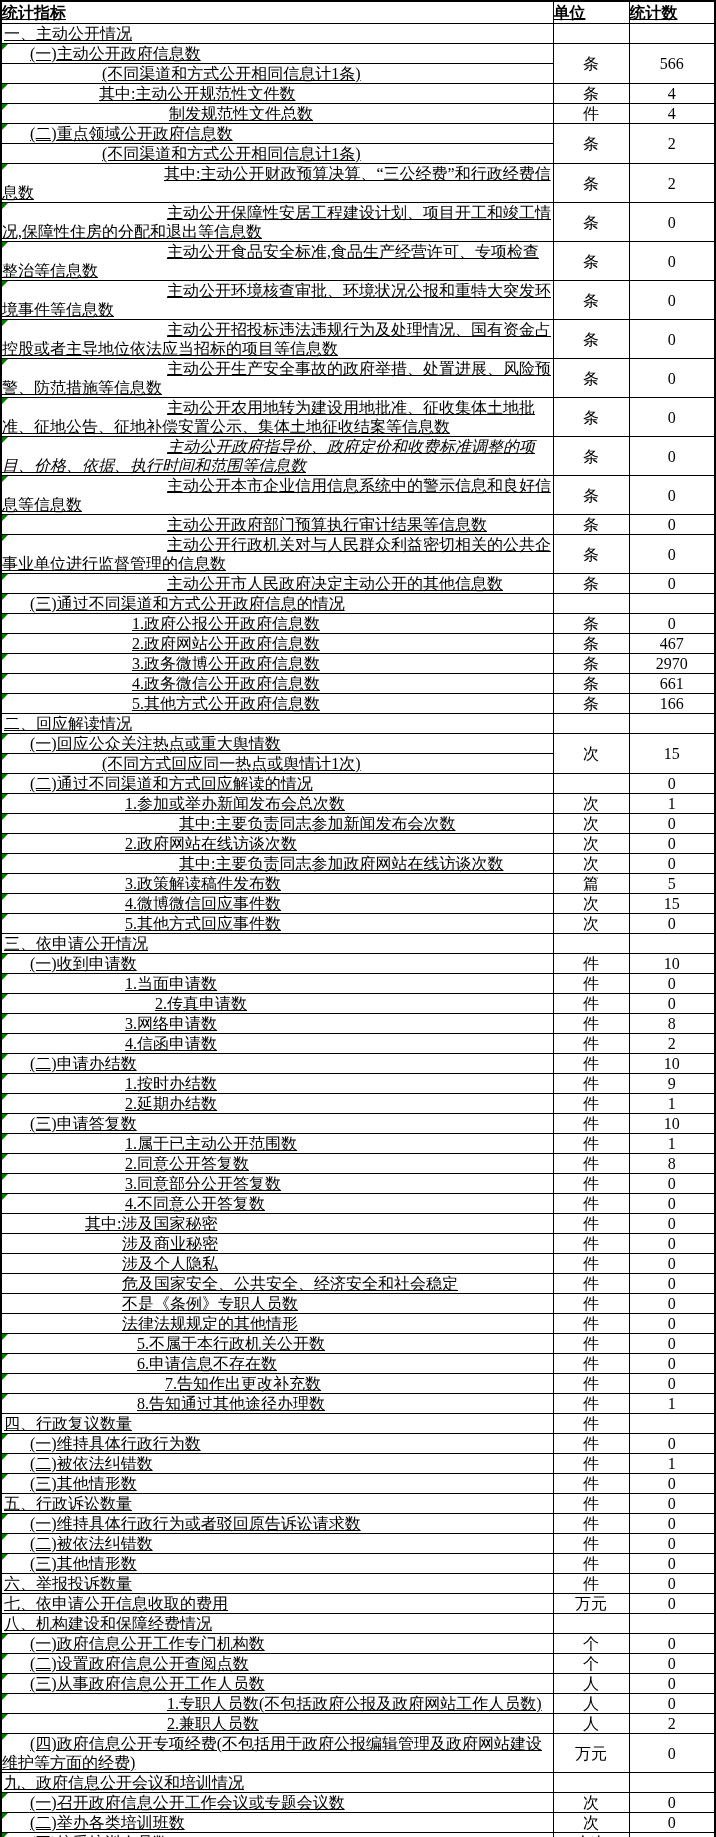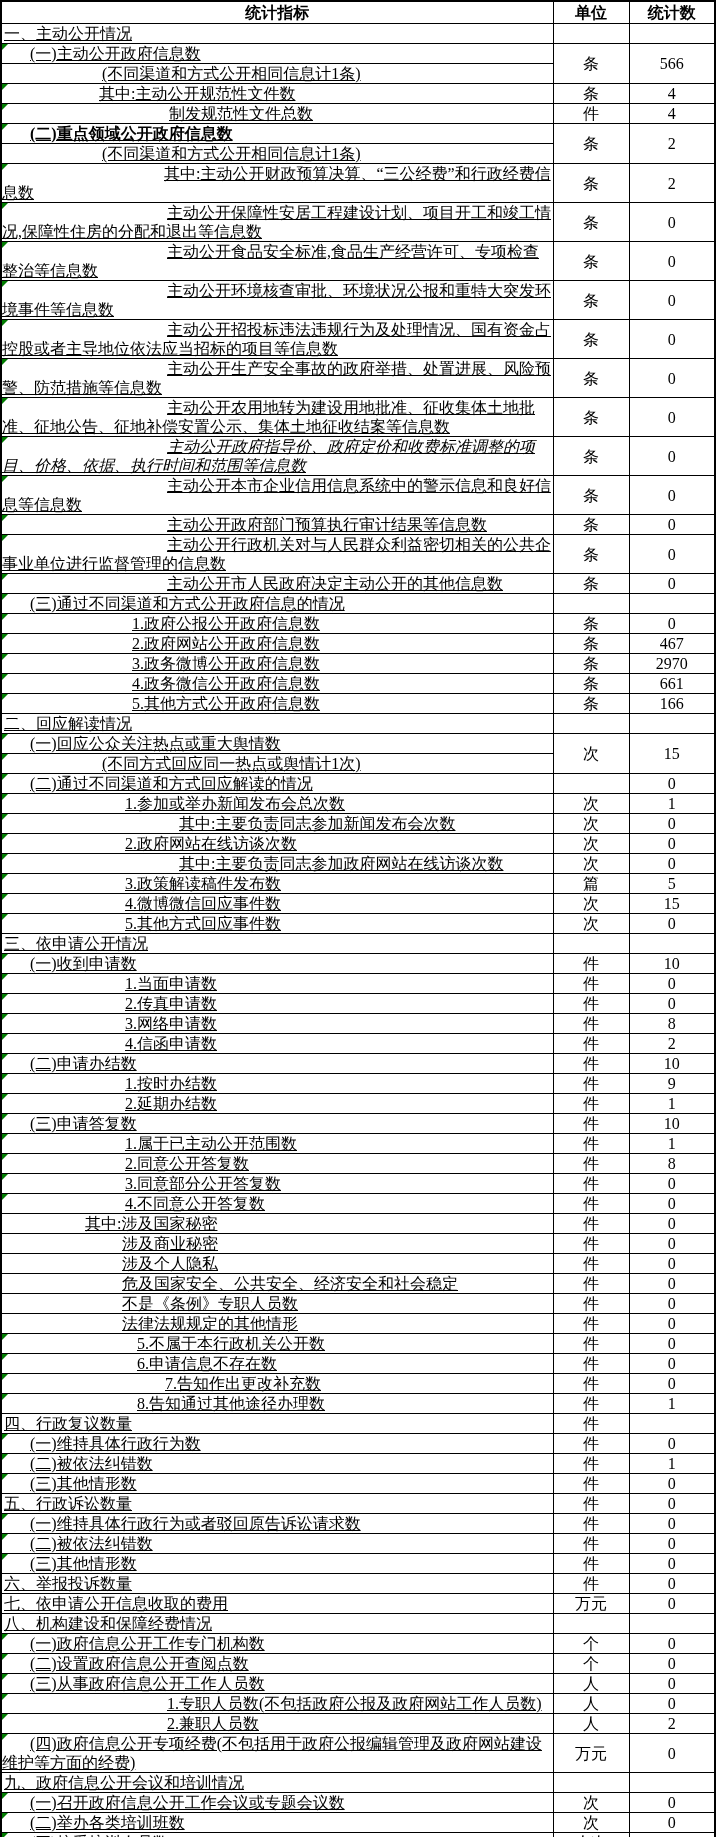--- a/index.html
+++ b/index.html
@@ -15,21 +15,22 @@
   }
   th,td{
     border:1px solid #000;
     padding:0;
     line-height:19px;
     overflow:hidden;
     vertical-align:middle;
   }
   th{
     font-weight:bold;
-    text-align:center;
+    text-decoration:underline;
+    text-align:left;
     height:21px;
   }
   td.ind{
     text-decoration:underline;
     position:relative;
     word-break:break-all;
     text-align:left;
   }
   td.unit, td.val{
     text-align:center;
@@ -77,21 +78,21 @@
           <td class="ind" style="text-indent: 97px;">其中:主动公开规范性文件数<i class="tri"></i></td>
           <td class="unit">条</td>
           <td class="val">4</td>
         </tr>
         <tr>
           <td class="ind" style="text-indent: 167px;">制发规范性文件总数<i class="tri"></i></td>
           <td class="unit">件</td>
           <td class="val">4</td>
         </tr>
         <tr>
-          <td class="ind" style="text-indent: 28px; font-weight: bold;">(二)重点领域公开政府信息数<i class="tri"></i></td>
+          <td class="ind" style="text-indent: 28px;">(二)重点领域公开政府信息数<i class="tri"></i></td>
           <td class="unit" rowspan="2">条</td>
           <td class="val" rowspan="2">2</td>
         </tr>
         <tr>
           <td class="ind" style="text-indent: 100px;">(不同渠道和方式公开相同信息计1条)</td>
         </tr>
         <tr>
           <td class="ind" style="text-indent: 162px;">其中:主动公开财政预算决算、“三公经费”和行政经费信息数<i class="tri"></i></td>
           <td class="unit">条</td>
           <td class="val">2</td>
@@ -243,21 +244,21 @@
           <td class="ind" style="text-indent: 28px;">(一)收到申请数<i class="tri"></i></td>
           <td class="unit">件</td>
           <td class="val">10</td>
         </tr>
         <tr>
           <td class="ind" style="text-indent: 123px;">1.当面申请数<i class="tri"></i></td>
           <td class="unit">件</td>
           <td class="val">0</td>
         </tr>
         <tr>
-          <td class="ind" style="text-indent: 123px;">2.传真申请数<i class="tri"></i></td>
+          <td class="ind" style="text-indent: 123px; padding-left: 30px;">2.传真申请数<i class="tri"></i></td>
           <td class="unit">件</td>
           <td class="val">0</td>
         </tr>
         <tr>
           <td class="ind" style="text-indent: 123px;">3.网络申请数<i class="tri"></i></td>
           <td class="unit">件</td>
           <td class="val">8</td>
         </tr>
         <tr>
           <td class="ind" style="text-indent: 123px;">4.信函申请数<i class="tri"></i></td>

